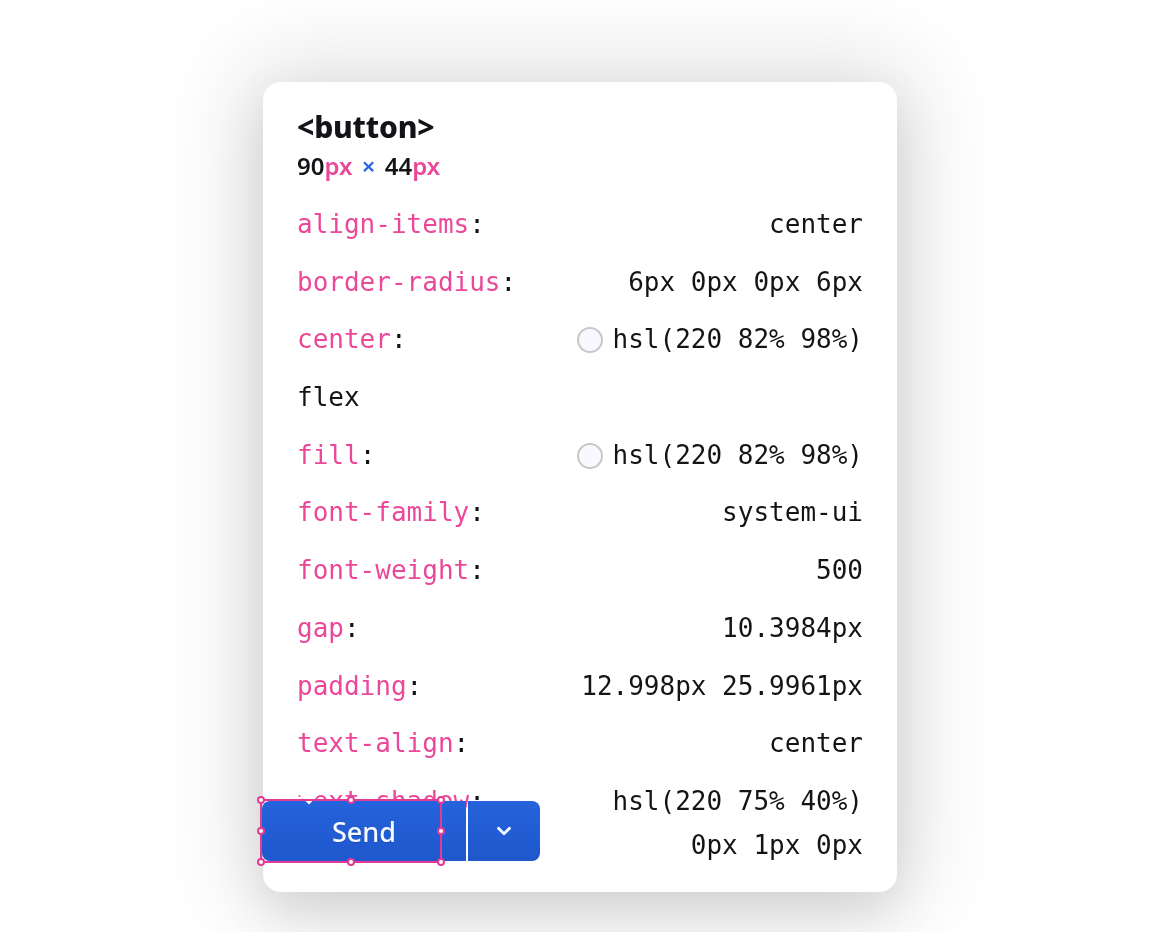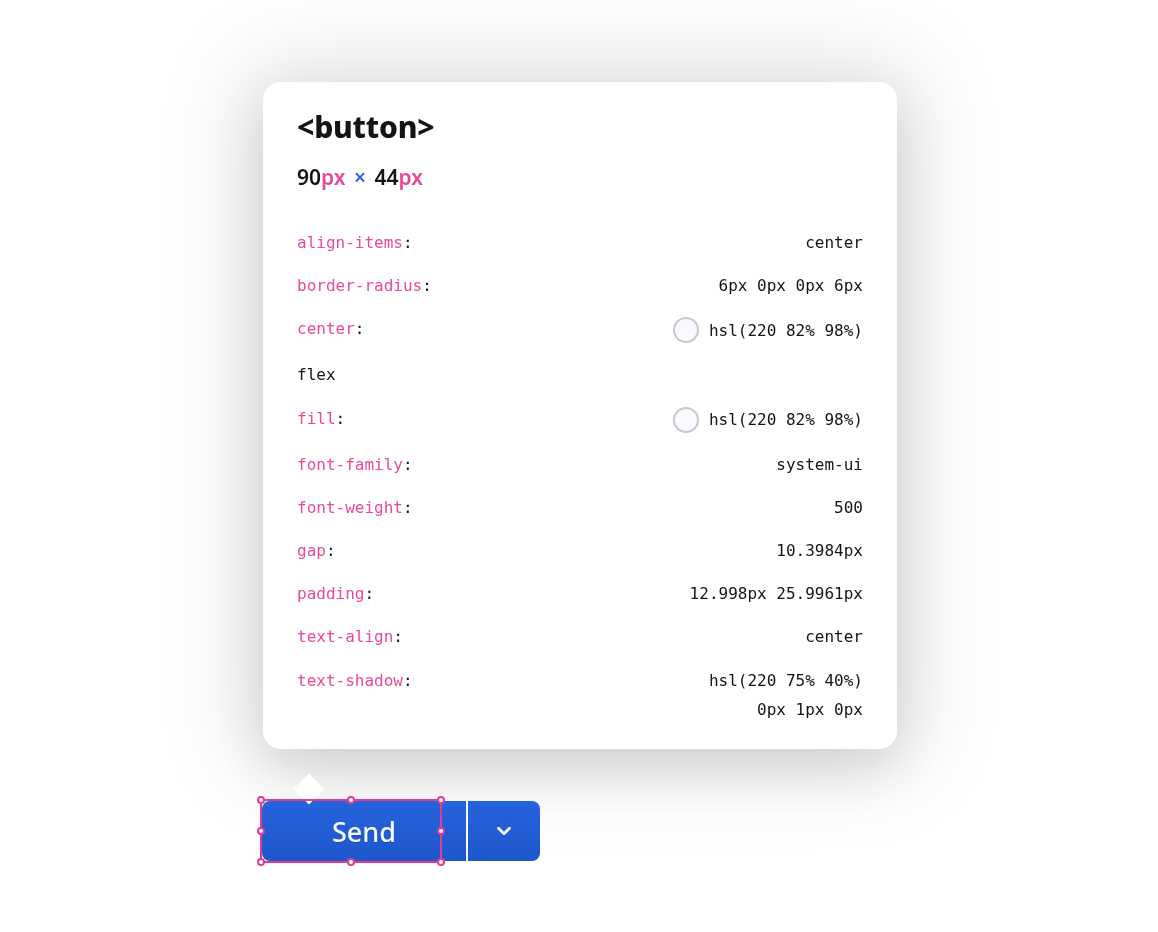--- a/index.html
+++ b/index.html
@@ -38,29 +38,29 @@
       transform: rotate(45deg);
       z-index: 2;
     }
 
     .header-tag {
       font-family: -apple-system, BlinkMacSystemFont, "Segoe UI", system-ui, sans-serif;
       font-weight: 800;
       font-size: 30px;
       color: #121417;
       letter-spacing: -0.2px;
-      margin-bottom: 16px;
+      margin-bottom: 2px;
     }
 
     .dims {
       font-family: -apple-system, BlinkMacSystemFont, "Segoe UI", system-ui, sans-serif;
       font-weight: 600;
-      font-size: 21px;
+      font-size: 24px;
       color: #121417;
-      margin-bottom: 40px;
+      margin-bottom: 24px;
     }
 
     .dims .px {
       color: #eb4899;
     }
 
     .dims .times {
       color: #2a62e6;
       display: inline-block;
       margin: 0 3px;
@@ -70,21 +70,21 @@
       display: flex;
       flex-direction: column;
       gap: 20px;
     }
 
     .prop-row {
       display: flex;
       justify-content: space-between;
       align-items: flex-start;
       font-family: "SF Mono", ui-monospace, Menlo, Monaco, Consolas, monospace;
-      font-size: 16px;
+      font-size: 26px;
       line-height: 1.45;
     }
 
     .prop-name {
       color: #eb4899;
       white-space: nowrap;
     }
 
     .prop-colon {
       color: #121417;

